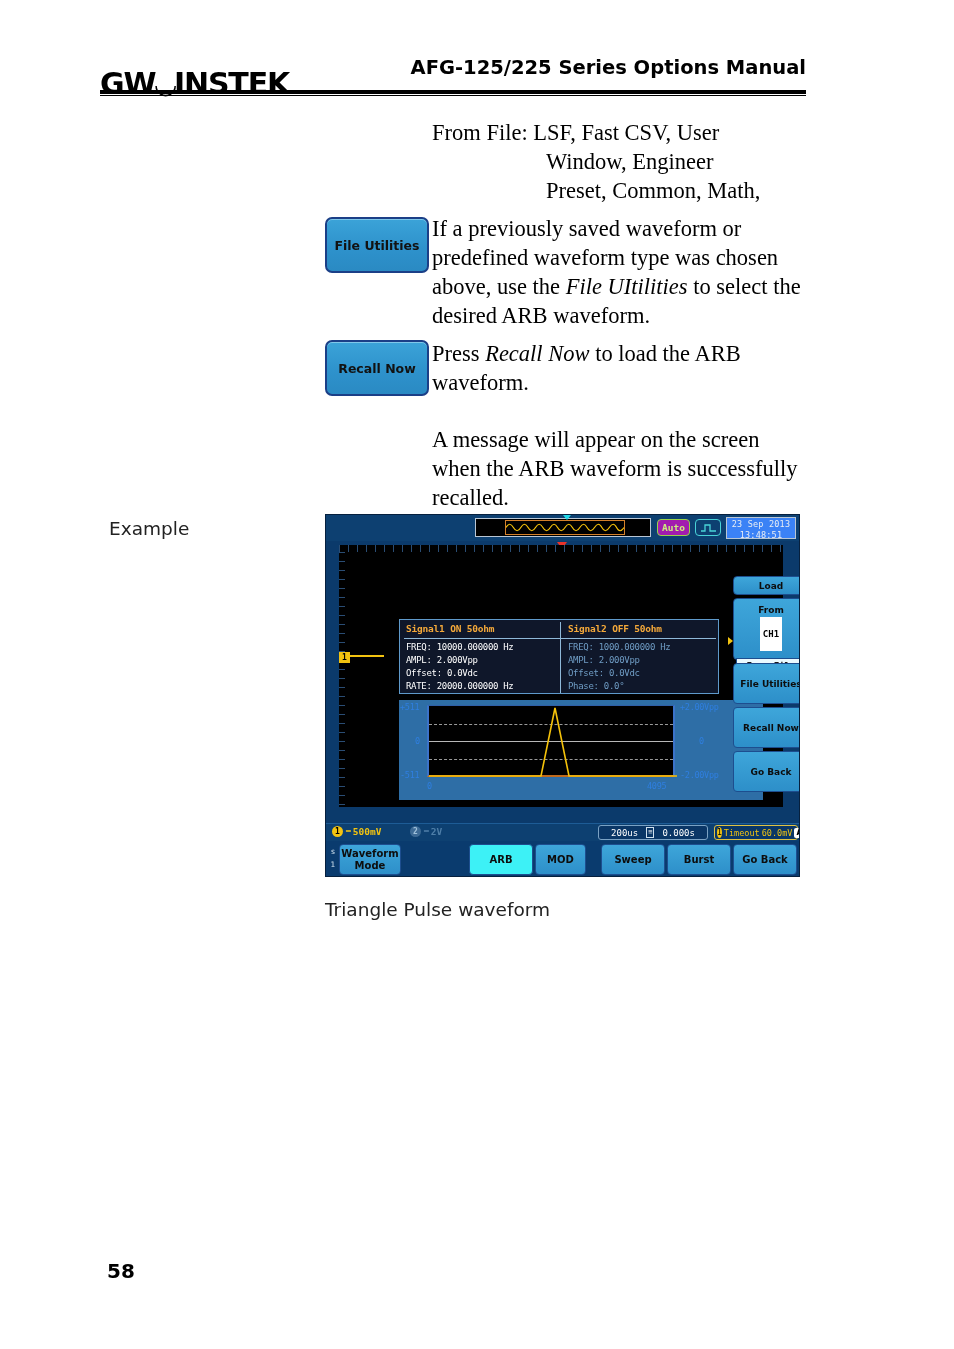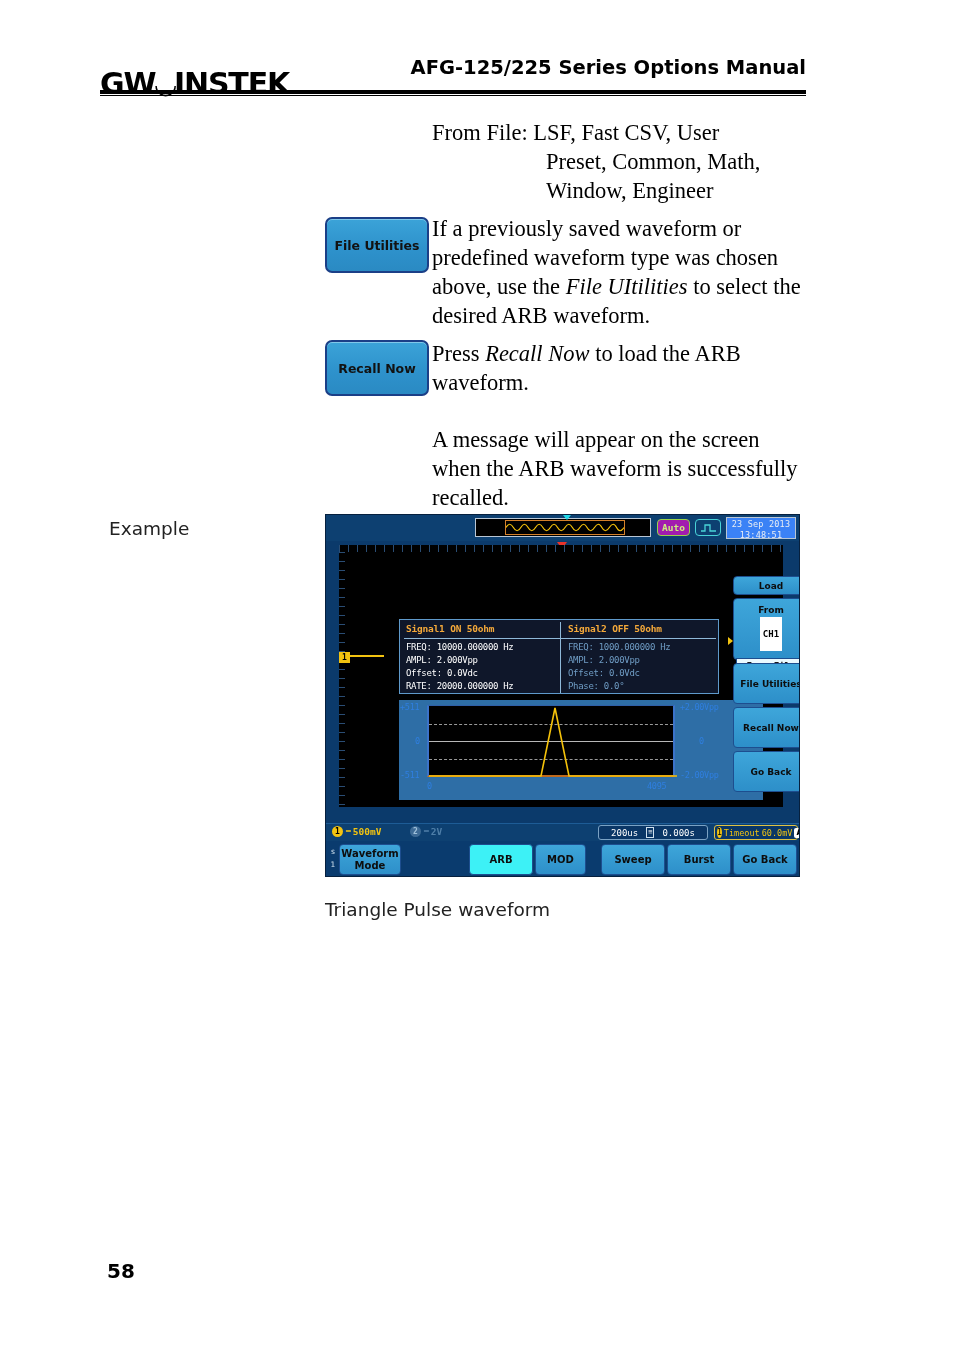--- a/index.html
+++ b/index.html
@@ -329,22 +329,22 @@
     <span class="gw">GW</span><span class="uu">◡</span><span>INSTEK</span>
   </div>
   <div class="header-title">AFG-125/225 Series Options Manual</div>
 </div>
 <div class="header-rule"></div>
 <div class="header-rule-thin"></div>
 
 <div class="block-fromfile txt">
   <span>From File:</span>
   <span>LSF, Fast CSV, User</span>
+  <span class="indent-2">Window, Engineer</span>
   <span class="indent-2">Preset, Common, Math,</span>
-  <span class="indent-2">Window, Engineer</span>
 </div>
 
 <div class="sk sk-file">
   <span>File Utilities</span>
 </div>
 <div class="para p1 txt">
   <span>If a previously saved waveform or predefined waveform type was chosen above, use the </span><span class="ital">File UItilities</span><span> to select the desired ARB waveform.</span>
 </div>
 
 <div class="sk sk-recall">

